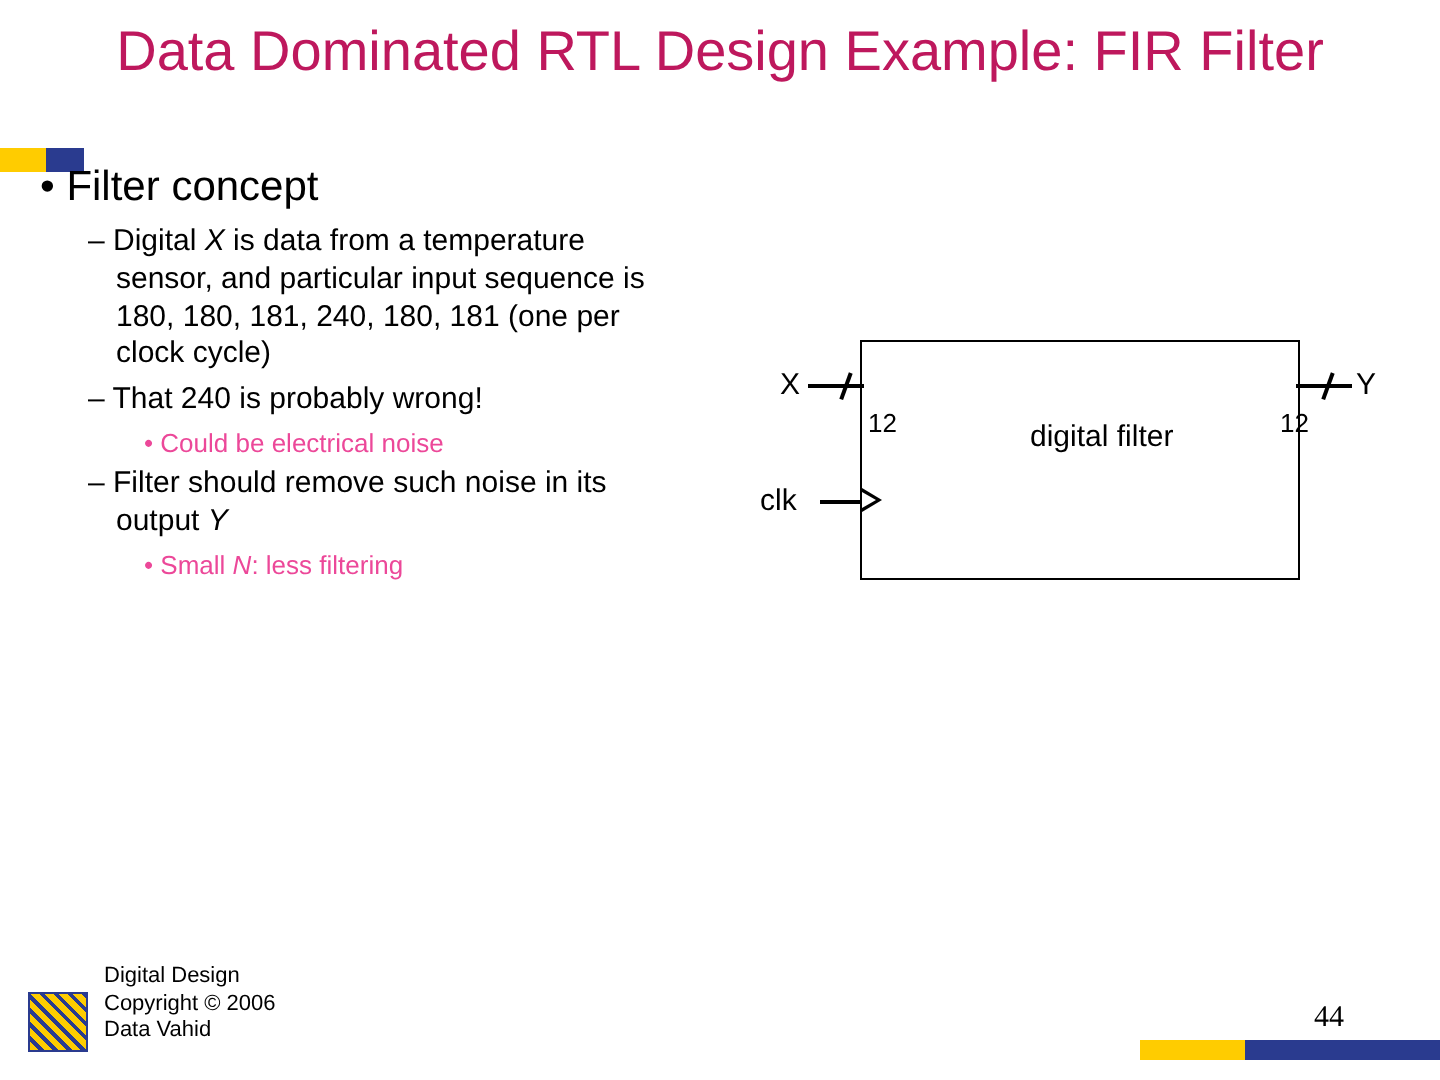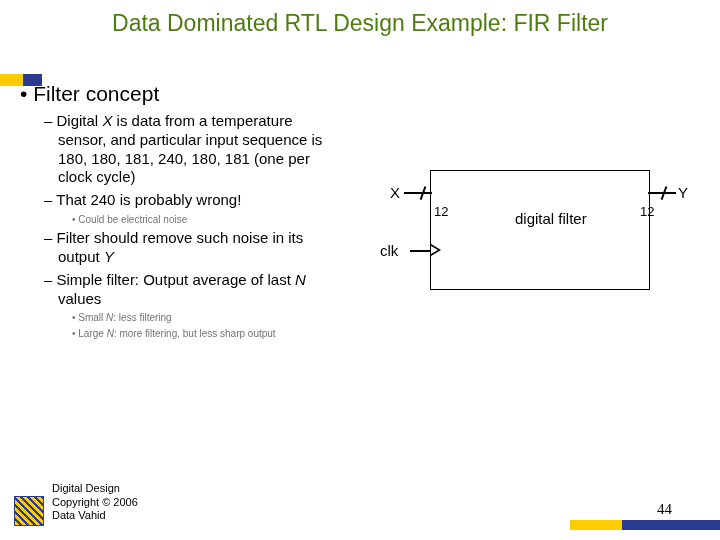--- a/index.html
+++ b/index.html
@@ -6,22 +6,22 @@
   body {
     width: 720px;
     height: 540px;
     background: #fff;
     font-family: Arial, Helvetica, sans-serif;
     position: relative;
     overflow: hidden;
   }
   .title {
     text-align: center;
-    font-size: 23px;
-    color: #4d7c0f;
+    font-size: 28px;
+    color: #be185d;
     padding: 10px 40px 4px 40px;
     line-height: 1.15;
   }
   .accent-top {
     position: absolute;
     left: 0;
     top: 74px;
     width: 42px;
     height: 12px;
     background: linear-gradient(to right, #ffcc00 0%, #ffcc00 55%, #2a3b8f 55%, #2a3b8f 100%);
@@ -43,22 +43,22 @@
     color: #000;
     margin-left: 24px;
     text-indent: -14px;
     padding-left: 14px;
     margin-bottom: 4px;
     max-width: 280px;
     line-height: 1.25;
   }
   .b2::before { content: "–  "; }
   .b3 {
-    font-size: 10px;
-    color: #737373;
+    font-size: 13px;
+    color: #ec4899;
     margin-left: 52px;
     text-indent: -12px;
     padding-left: 12px;
     margin-bottom: 3px;
     max-width: 240px;
     line-height: 1.25;
   }
   .b3::before { content: "•  "; }
   .ital { font-style: italic; }
 
@@ -173,31 +173,25 @@
   </div>
 
   <div class="b2">That 240 is probably wrong!</div>
 
   <div class="b3">Could be electrical noise</div>
 
   <div class="b2">
     <span>Filter should remove such noise in its output </span><span class="ital">Y</span>
   </div>
 
-  <div class="b2">
-    <span>Simple filter: Output average of last </span><span class="ital">N</span><span> values</span>
-  </div>
 
   <div class="b3">
     <span>Small </span><span class="ital">N</span><span>: less filtering</span>
   </div>
 
-  <div class="b3">
-    <span>Large </span><span class="ital">N</span><span>: more filtering, but less sharp output</span>
-  </div>
 </div>
 
 <div class="diagram">
   <div class="box"></div>
   <div class="lbl x-lbl">X</div>
   <div class="lbl y-lbl">Y</div>
   <div class="lbl clk-lbl">clk</div>
   <div class="lbl filter-lbl">digital filter</div>
   <div class="lbl w-lbl-l">12</div>
   <div class="lbl w-lbl-r">12</div>

